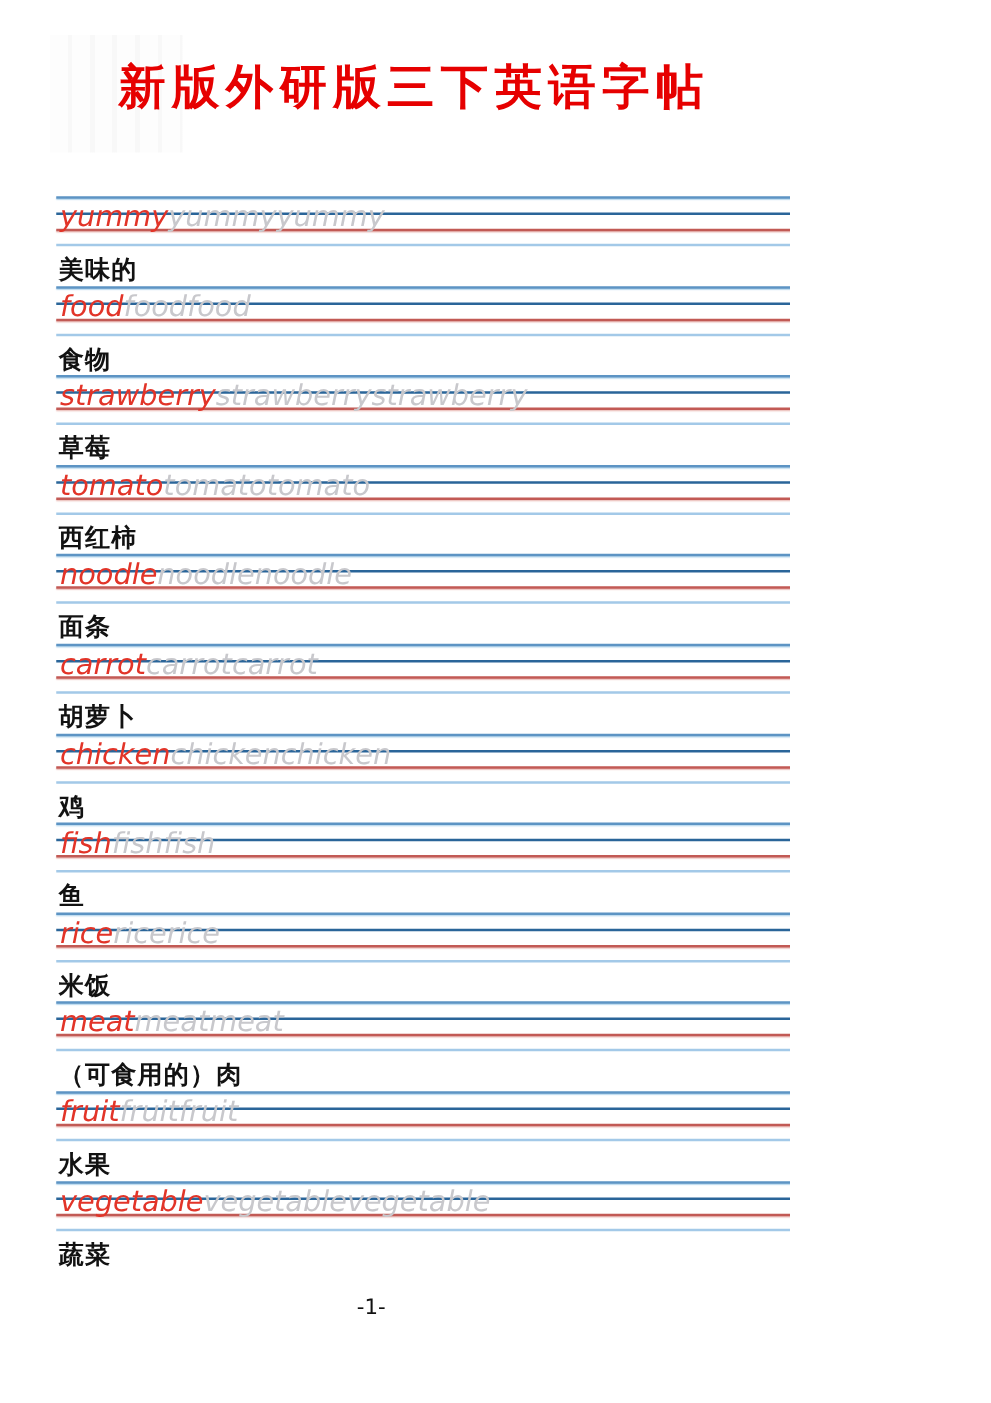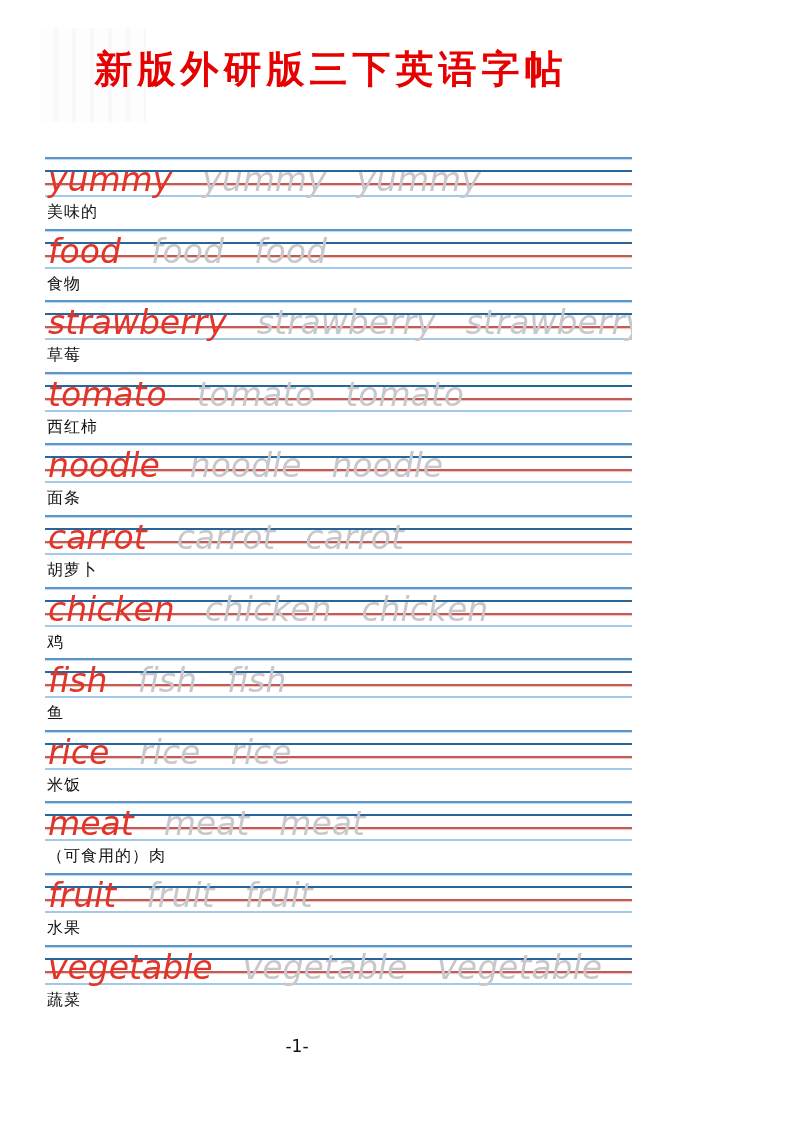--- a/index.html
+++ b/index.html
@@ -29,32 +29,33 @@
 
   .block{position:relative;height:71.6px;}
   .rule{position:absolute;left:0;right:0;height:2px;}
   .r1{top:0;background:#5d94c4;box-shadow:0 1px 1px #b8d8ee;}
   .r2{top:13px;background:#2a6599;}
   .r3{top:26px;background:#c25a55;box-shadow:0 1px 1px #ecc0bc;}
   .r4{top:38px;background:#a3c9e8;}
 
   .word-row{
     position:absolute;left:3px;top:6px;z-index:2;
-    display:flex;gap:30px;white-space:nowrap;
+    display:flex;white-space:nowrap;
     font-family:"DejaVu Sans",sans-serif;font-style:italic;
-    font-size:33px;line-height:1;
+    font-size:23px;line-height:1;
   }
   .w{display:inline-block;}
   .w-red{color:#e23428;}
   .w-trace{color:#c8c8cc;}
 
   .cn{
     position:absolute;left:2px;top:45px;z-index:2;
-    font-family:"DejaVu Serif",serif;font-size:16px;color:#121212;
+    font-family:"DejaVu Serif",serif;font-size:20px;color:#121212;
     letter-spacing:1px;
+    font-weight:bold;
   }
 
   .page-number{
     position:absolute;top:1036px;left:0;width:100%;
     box-sizing:border-box;padding-right:38px;
     text-align:center;
     font-family:"DejaVu Sans",sans-serif;font-size:17px;color:#111111;
   }
 </style>
 </head>

